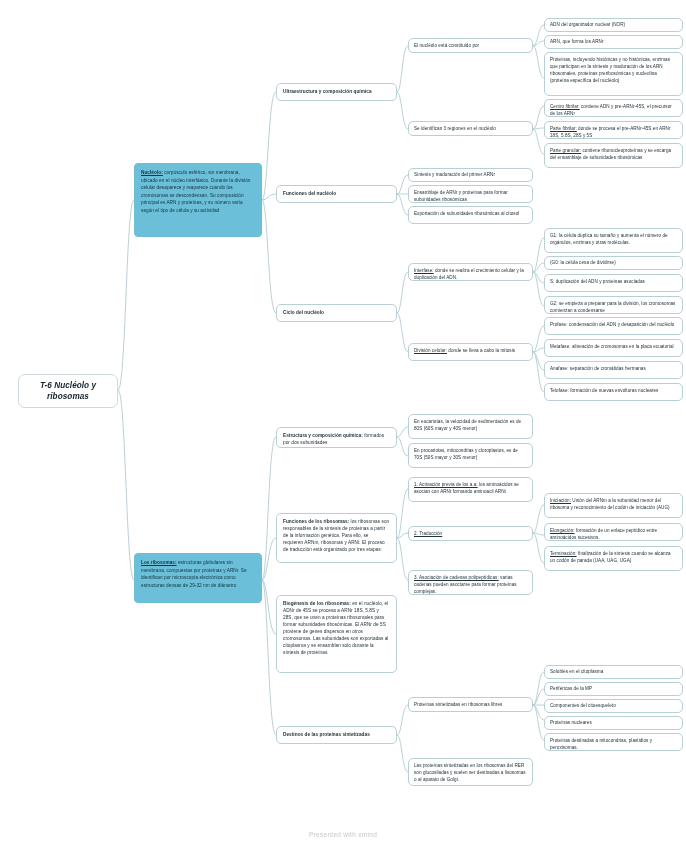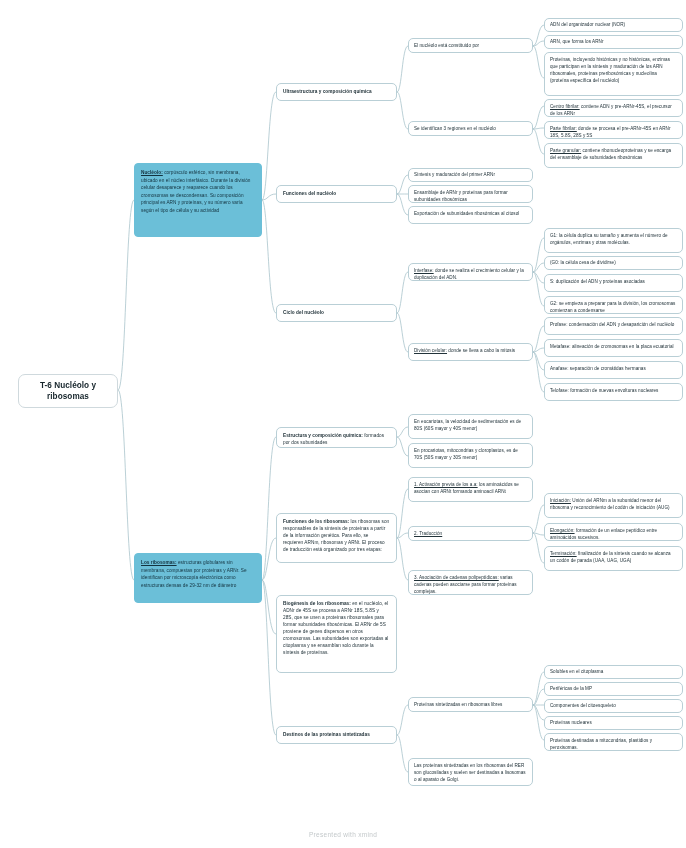--- a/index.html
+++ b/index.html
@@ -128,21 +128,21 @@
       <path d="M397 735 C402 735 402 772 408 772"></path>
 
       <path d="M533 705 C538 705 538 672 544 672"></path>
       <path d="M533 705 C538 705 538 689 544 689"></path>
       <path d="M533 705 C538 705 538 705 544 705"></path>
       <path d="M533 705 C538 705 538 720 544 720"></path>
       <path d="M533 705 C538 705 538 740 544 740"></path>
     </g>
   </svg>
 
-  <div class="node root" style="left:18px;top:374px;width:100px;height:34px;">
+  <div class="node root" style="left:18px;top:374px;width:100px;height:34px;font-style:italic;">
     <span>T-6 Nucléolo y ribosomas</span>
   </div>
 
   <div class="node lvl1" style="left:134px;top:163px;width:128px;height:74px;">
     <b><u>Nucléolo:</u></b><span> corpúsculo esférico, sin membrana, ubicado en el núcleo interfásico. Durante la división celular desaparece y reaparece cuando los cromosomas se descondensan. Su composición principal es ARN y proteínas, y su número varía según el tipo de célula y su actividad</span>
   </div>
 
   <div class="node lvl1" style="left:134px;top:553px;width:128px;height:50px;">
     <b><u>Los ribosomas:</u></b><span> estructuras globulares sin membrana, compuestas por proteínas y ARNr. Se identifican por microscopía electrónica como estructuras densas de 29-32 nm de diámetro</span>
   </div>

